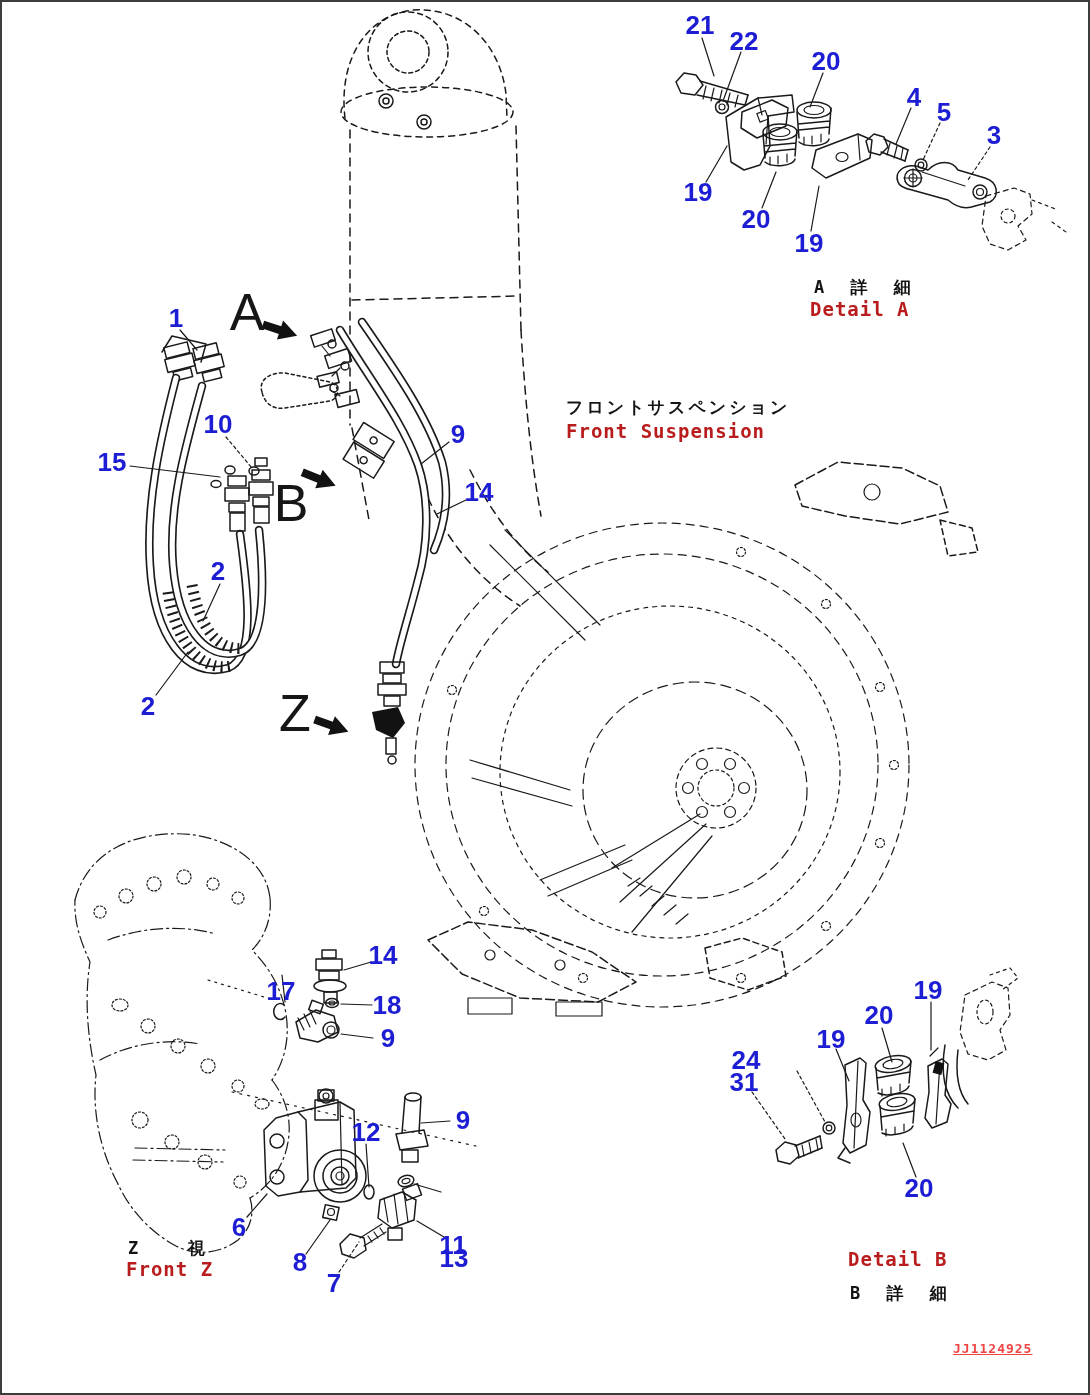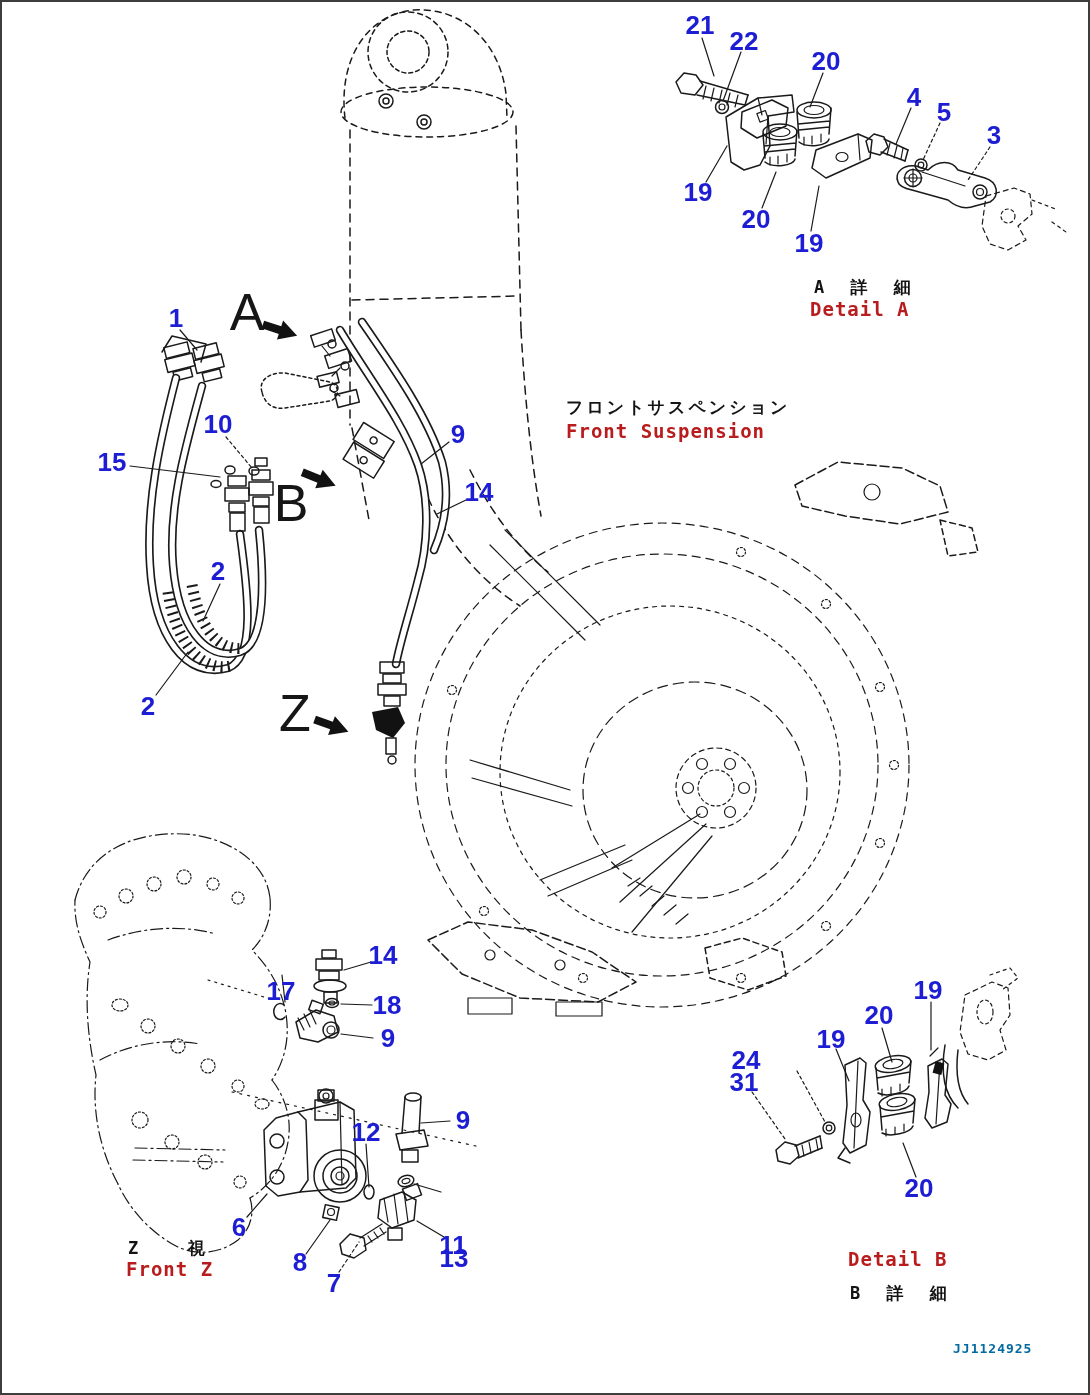--- a/index.html
+++ b/index.html
@@ -29,21 +29,21 @@
   .lbl-jp{
     position:absolute; font:700 17px "DejaVu Sans Mono", monospace;
     color:#141414; letter-spacing:3px; word-spacing:10px; white-space:pre; z-index:4;
   }
   .lbl-en{
     position:absolute; font:700 19px "DejaVu Sans Mono", monospace;
     color:#b91c1c; letter-spacing:1px; white-space:pre; z-index:4;
   }
   .watermark{
     position:absolute; font:700 13px "DejaVu Sans Mono", monospace;
-    color:#0369a1; letter-spacing:1px; z-index:4;
+    color:#ef4444; letter-spacing:1px; z-index:4;text-decoration:underline;
   }
 </style>
 </head>
 <body>
 
 <div class="page">
 
   <svg class="art" width="1090" height="1395" viewBox="0 0 1090 1395">
 
     <g>

